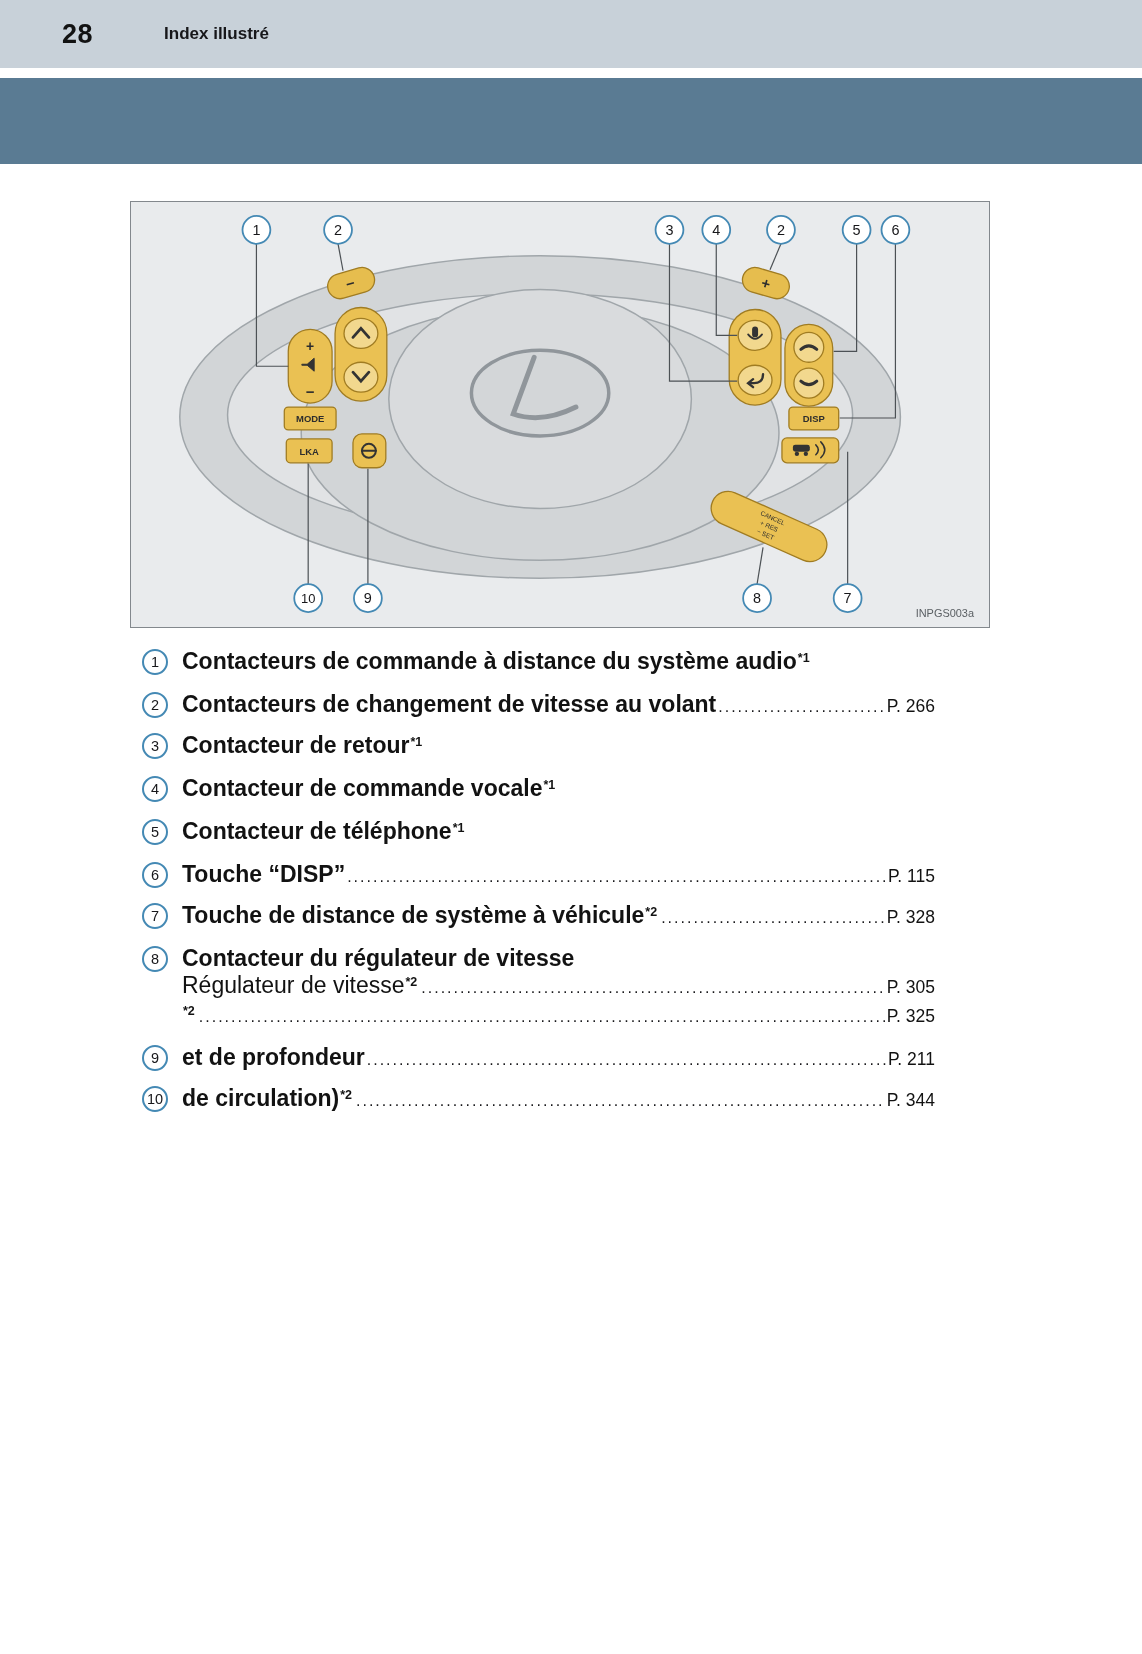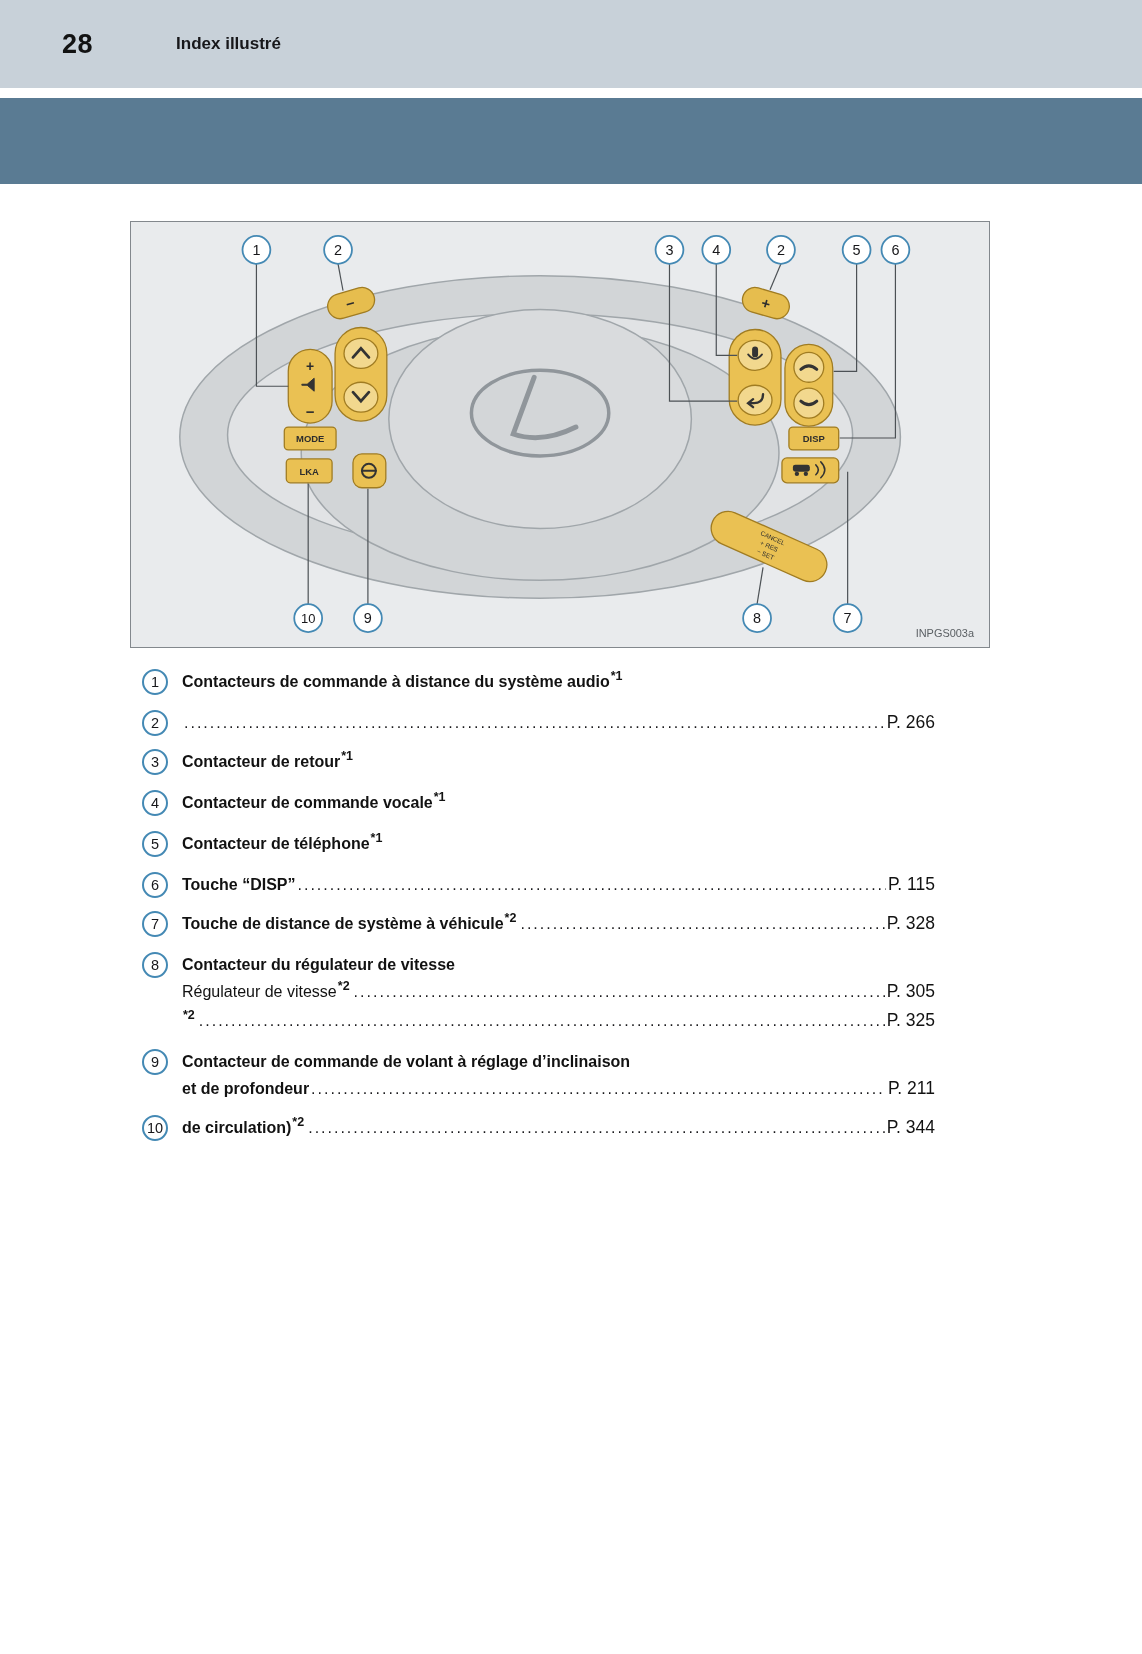--- a/index.html
+++ b/index.html
@@ -5,25 +5,24 @@
   * { box-sizing: border-box; }
   body {
     margin: 0;
     width: 1142px;
     min-height: 1654px;
     background: #ffffff;
     color: #121212;
     font-family: "Liberation Sans", sans-serif;
   }
   .header {
-    height: 88px;
+    height: 68px;
     background: #c8d1d9;
     display: flex;
     align-items: center;
-    gap: 12px;
   }
   .page-num { font-size: 27px; font-weight: bold; margin-left: 62px; letter-spacing: 0.5px; }
   .header-title { font-size: 17px; font-weight: bold; margin-left: 71px; color: #17171a; }
   .band { height: 86px; background: #5a7b93; margin-top: 10px; }
 
   .figure {
     margin: 37px 0 0 130px;
     width: 860px;
     border: 1px solid #83888d;
     background: #e9ebed;
@@ -39,21 +38,21 @@
     border-radius: 50%;
     text-align: center;
     line-height: 23px;
     font-size: 14.5px;
     color: #17171a;
     margin-right: 14px;
     margin-top: 1px;
   }
   .lines { flex: 1; min-width: 0; }
   .line { display: flex; align-items: baseline; line-height: 27px; }
-  .t { font-size: 16px; white-space: nowrap; }
+  .t { font-size: 23px; white-space: nowrap; }
   .b { font-weight: bold; }
   .sup { font-size: 12.5px; font-weight: bold; position: relative; top: -7px; margin: 0 2px 0 1px; }
   .leader {
     flex: 1 1 auto;
     overflow: hidden;
     white-space: nowrap;
     font-size: 16px;
     letter-spacing: 2px;
     margin: 0 2px;
     color: #17171a;
@@ -218,20 +217,21 @@
         <span class="t b">Contacteurs de commande à distance du système audio</span>
         <span class="sup">*1</span>
       </div>
     </div>
   </div>
 
   <div class="item">
     <span class="badge">2</span>
     <div class="lines">
       <div class="line">
+        <span class="t b">Contacteurs de changement de vitesse au volant</span>
         <span class="leader">......................................................................................................................................................</span>
         <span class="page">P. 266</span>
       </div>
     </div>
   </div>
 
   <div class="item">
     <span class="badge">3</span>
     <div class="lines">
       <div class="line">
@@ -301,23 +301,20 @@
         <span class="leader">......................................................................................................................................................</span>
         <span class="page">P. 325</span>
       </div>
     </div>
   </div>
 
   <div class="item">
     <span class="badge">9</span>
     <div class="lines">
       <div class="line">
-        <span class="t b">Contacteur de commande de volant à réglage d’inclinaison</span>
-      </div>
-      <div class="line">
         <span class="t b">et de profondeur</span>
         <span class="leader">......................................................................................................................................................</span>
         <span class="page">P. 211</span>
       </div>
     </div>
   </div>
 
   <div class="item">
     <span class="badge">10</span>
     <div class="lines">

